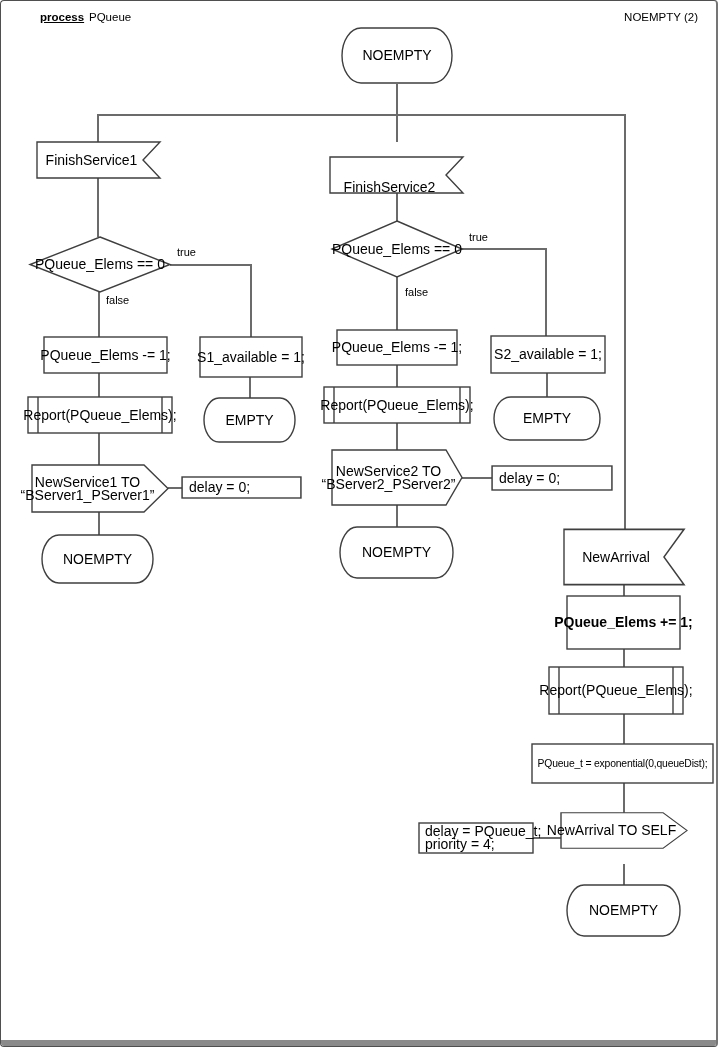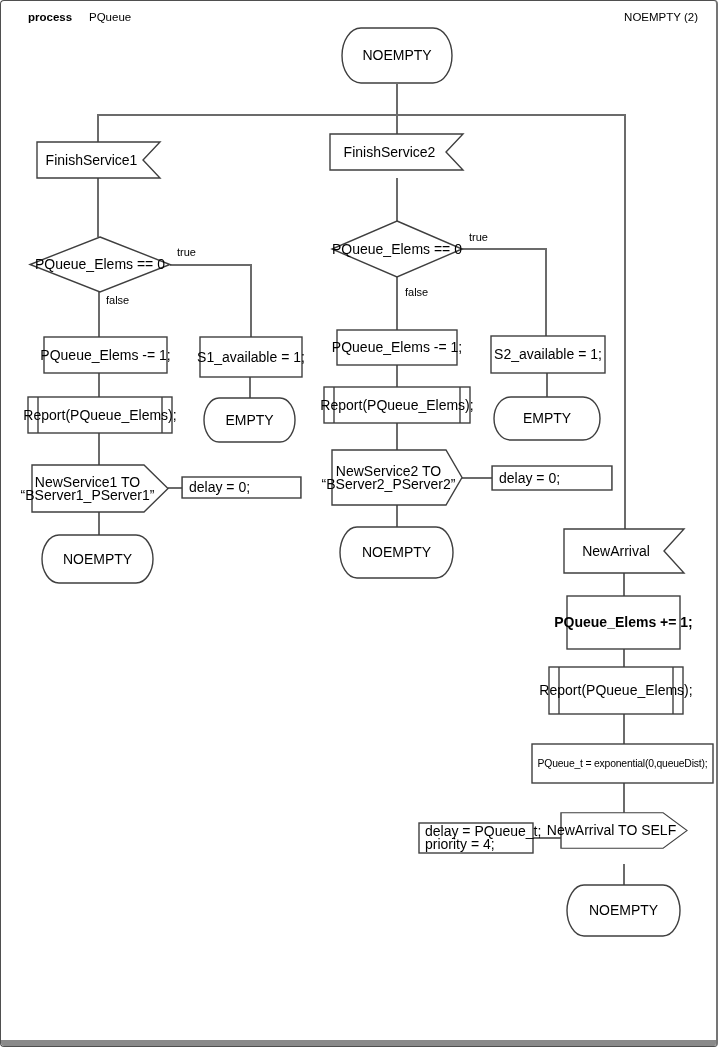--- a/index.html
+++ b/index.html
@@ -25,21 +25,21 @@
   .align-left .lbl,.align-left .stack{text-align:left;}
   .pad8{padding-left:8px;}
   .tight{font-size:10.4px;letter-spacing:-0.2px;}
   .edge-label{position:absolute;font-size:11px;white-space:nowrap;}
 </style>
 </head>
 <body>
 
 <div class="page">
 
-  <span class="hdr bold" style="left:27px;">process</span>
+  <span class="hdr bold" style="left:39px;text-decoration:underline;">process</span>
   <span class="hdr" style="left:88px;">PQueue</span>
   <span class="hdr" style="right:18px;margin-left:40px;">NOEMPTY (2)</span>
 
   <svg class="wires">
     <path d="M396 83 L396 114"></path>
     <path d="M96 114 L625 114"></path>
     <path d="M97 113 L97 141"></path>
     <path d="M396 113 L396 141"></path>
     <path d="M624 113 L624 528"></path>
     <path d="M97 177 L97 236"></path>
@@ -136,21 +136,21 @@
     <span class="lbl">delay = 0;</span>
   </div>
 
   <div class="node" style="left:40px;top:533px;width:113px;height:50px;">
     <svg viewBox="0 0 113 50" preserveAspectRatio="none">
       <path d="M18 1 L95 1 C105 1 112 13 112 25 C112 37 105 49 95 49 L18 49 C8 49 1 37 1 25 C1 13 8 1 18 1 Z"></path>
     </svg>
     <span class="lbl">NOEMPTY</span>
   </div>
 
-  <div class="node" style="left:328px;top:132px;width:135px;height:38px;padding-right:14px;box-sizing:border-box;">
+  <div class="node" style="left:328px;top:155px;width:135px;height:38px;padding-right:14px;box-sizing:border-box;align-items:flex-end;">
     <svg viewBox="0 0 135 38" preserveAspectRatio="none">
       <path d="M1 1 L134 1 L117 19 L134 37 L1 37 Z"></path>
     </svg>
     <span class="lbl">FinishService2</span>
   </div>
 
   <div class="node" style="left:330px;top:219px;width:132px;height:58px;">
     <svg viewBox="0 0 132 58" preserveAspectRatio="none">
       <path d="M66 1 L131 29 L66 57 L1 29 Z"></path>
     </svg>
@@ -206,21 +206,21 @@
     <span class="lbl">delay = 0;</span>
   </div>
 
   <div class="node" style="left:338px;top:525px;width:115px;height:53px;">
     <svg viewBox="0 0 115 53" preserveAspectRatio="none">
       <path d="M18 1 L97 1 C107 1 114 14 114 26.5 C114 39 107 52 97 52 L18 52 C8 52 1 39 1 26.5 C1 14 8 1 18 1 Z"></path>
     </svg>
     <span class="lbl">NOEMPTY</span>
   </div>
 
-  <div class="node" style="left:562px;top:527px;width:122px;height:46px;padding-right:16px;box-sizing:border-box;">
+  <div class="node" style="left:562px;top:527px;width:122px;height:58px;padding-right:16px;box-sizing:border-box;">
     <svg viewBox="0 0 122 46" preserveAspectRatio="none">
       <path d="M1 1 L121 1 L101 23 L121 45 L1 45 Z"></path>
     </svg>
     <span class="lbl">NewArrival</span>
   </div>
 
   <div class="node" style="left:565px;top:594px;width:115px;height:55px;font-weight:bold;">
     <svg viewBox="0 0 115 55" preserveAspectRatio="none">
       <rect x="1" y="1" width="113" height="53"></rect>
     </svg>

